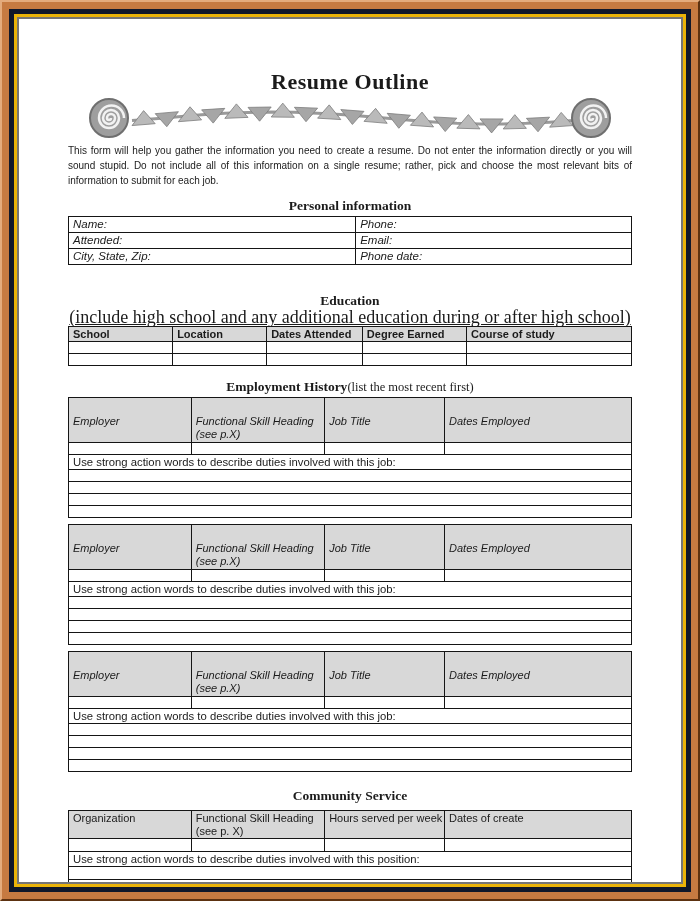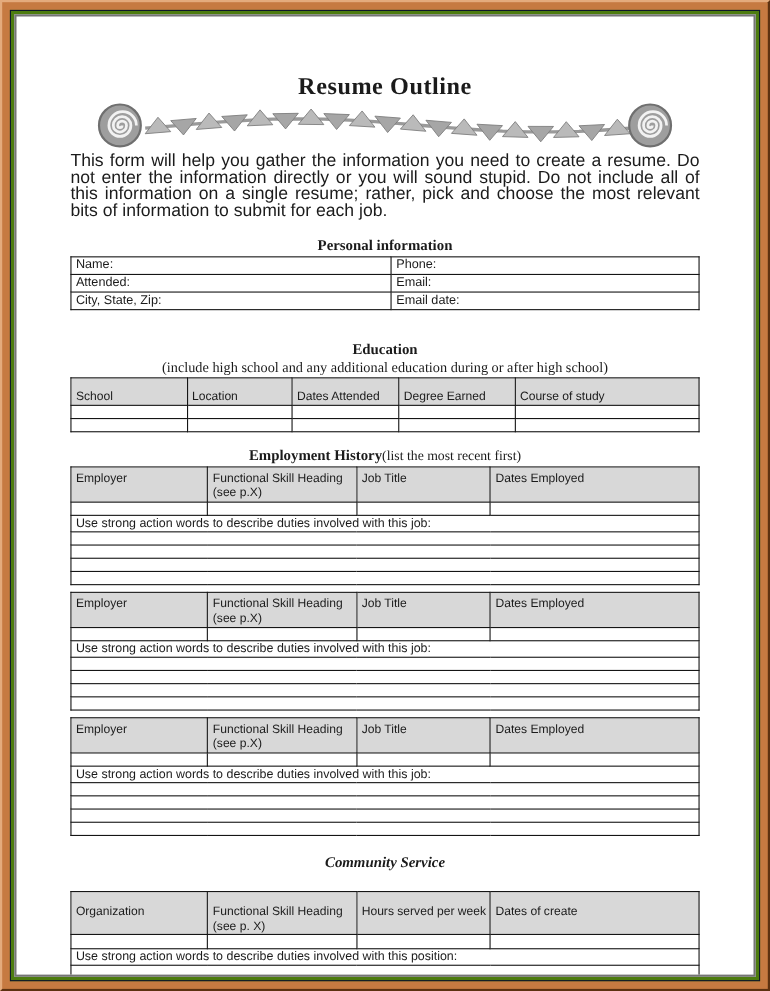--- a/index.html
+++ b/index.html
@@ -7,62 +7,62 @@
 
   
   .frame{
     box-sizing:border-box;width:700px;height:901px;
     background:#c67a41;
     border-top:2px solid #e4ab7c;border-left:2px solid #e4ab7c;
     border-right:2px solid #5c3110;border-bottom:2px solid #5c3110;
     padding:7px;
   }
   .frame-gap{
-    box-sizing:border-box;height:100%;background:#4d7c0f;
-    border:1px solid #0f172a;padding:3px;
+    box-sizing:border-box;height:100%;background:#eab308;
+    border:5px solid #0f172a;padding:3px;
   }
   .page{
     box-sizing:border-box;height:100%;background:#ffffff;
     border:2px solid #757575;position:relative;
     padding:0 49px;overflow:hidden;
   }
 
   
   .title{font-family:"Liberation Serif",serif;font-weight:bold;font-size:22px;
     text-align:center;margin:50px 0 0 0;letter-spacing:.5px;}
   .divider{display:block;margin:2px auto 0 auto;}
-  .intro{font-size:16px;line-height:15px;text-align:justify;margin-top:3px;}
+  .intro{font-size:10px;line-height:15px;text-align:justify;margin-top:3px;}
   .sec-head{font-family:"Liberation Serif",serif;font-weight:bold;font-size:13.5px;
     text-align:center;line-height:16px;}
   .sec-note{font-weight:normal;font-size:12.5px;margin-left:0;}
   #personal-heading{margin-top:5px;}
-  .edu-sub{font-family:"Liberation Serif",serif;font-size:13px;text-align:center;
-    line-height:14px;margin-top:1px;}
+  .edu-sub{font-family:"Liberation Serif",serif;font-size:18px;text-align:center;
+    line-height:14px;margin-top:1px;text-decoration:underline;}
   #education-heading{margin-top:28px;}
   #employment-heading{margin-top:13px;margin-bottom:2px;}
-  #community-heading{margin-top:16px;margin-bottom:18px;font-style:italic;}
+  #community-heading{margin-top:16px;margin-bottom:6px;}
 
   
   table.tbl{width:100%;border-collapse:collapse;table-layout:fixed;}
   .tbl td{border:1px solid #151515;padding:0 4px;font-size:11px;line-height:13px;
     vertical-align:top;overflow:hidden;white-space:nowrap;}
   .tbl td.hd{background:#d8d8d8;}
   .personal{margin-top:2px;}
-  .personal td{height:14px;font-size:11.5px;padding-top:1px;}
+  .personal td{height:14px;font-size:11.5px;padding-top:1px;font-style:italic;}
   .edu{margin-top:2px;}
-  .edu td.hd{height:13px;padding-top:11px;}
+  .edu td.hd{height:13px;padding-top:1px;font-weight:bold;}
   .edu tr.empty td{height:11px;}
   .emp{margin-top:0;}
   .emp.gap{margin-top:6px;}
-  .emp td.hd{height:27px;padding-top:4px;}
+  .emp td.hd{height:27px;padding-top:17px;font-style:italic;}
   .emp tr.sub td{height:11px;}
   .emp tr.duties td{height:13px;padding-top:1px;font-size:11.3px;}
   .emp tr.line td{height:11px;}
   .comm{margin-top:2px;}
-  .comm td.hd{height:25px;padding-top:12px;}
+  .comm td.hd{height:25px;padding-top:1px;}
   .comm tr.sub td{height:12px;}
   .comm tr.duties td{height:13px;padding-top:1px;font-size:11.3px;}
   .comm tr.line td{height:12px;}
 
   
   .footer{position:absolute;left:49px;right:49px;bottom:34px;
     display:flex;justify-content:space-between;align-items:baseline;}
   .footer-left{font-size:9.5px;color:#2a2a2a;}
   .page-num{font-family:"Liberation Serif",serif;font-size:11px;}
 </style>
@@ -120,21 +120,21 @@
             <tr>
       <td>Name:</td>
       <td>Phone:</td>
     </tr>
     <tr>
       <td>Attended:</td>
       <td>Email:</td>
     </tr>
     <tr>
       <td>City, State, Zip:</td>
-      <td>Email date:</td>
+      <td>Phone date:</td>
     </tr>
   </tbody>
         </table>
 
   <div class="sec-head" id="education-heading">Education</div>
   <div class="edu-sub">(include high school and any additional education during or after high school)</div>
   <table class="tbl edu">
     <colgroup>
             <col style="width:18.5%">
             <col style="width:16.7%">

